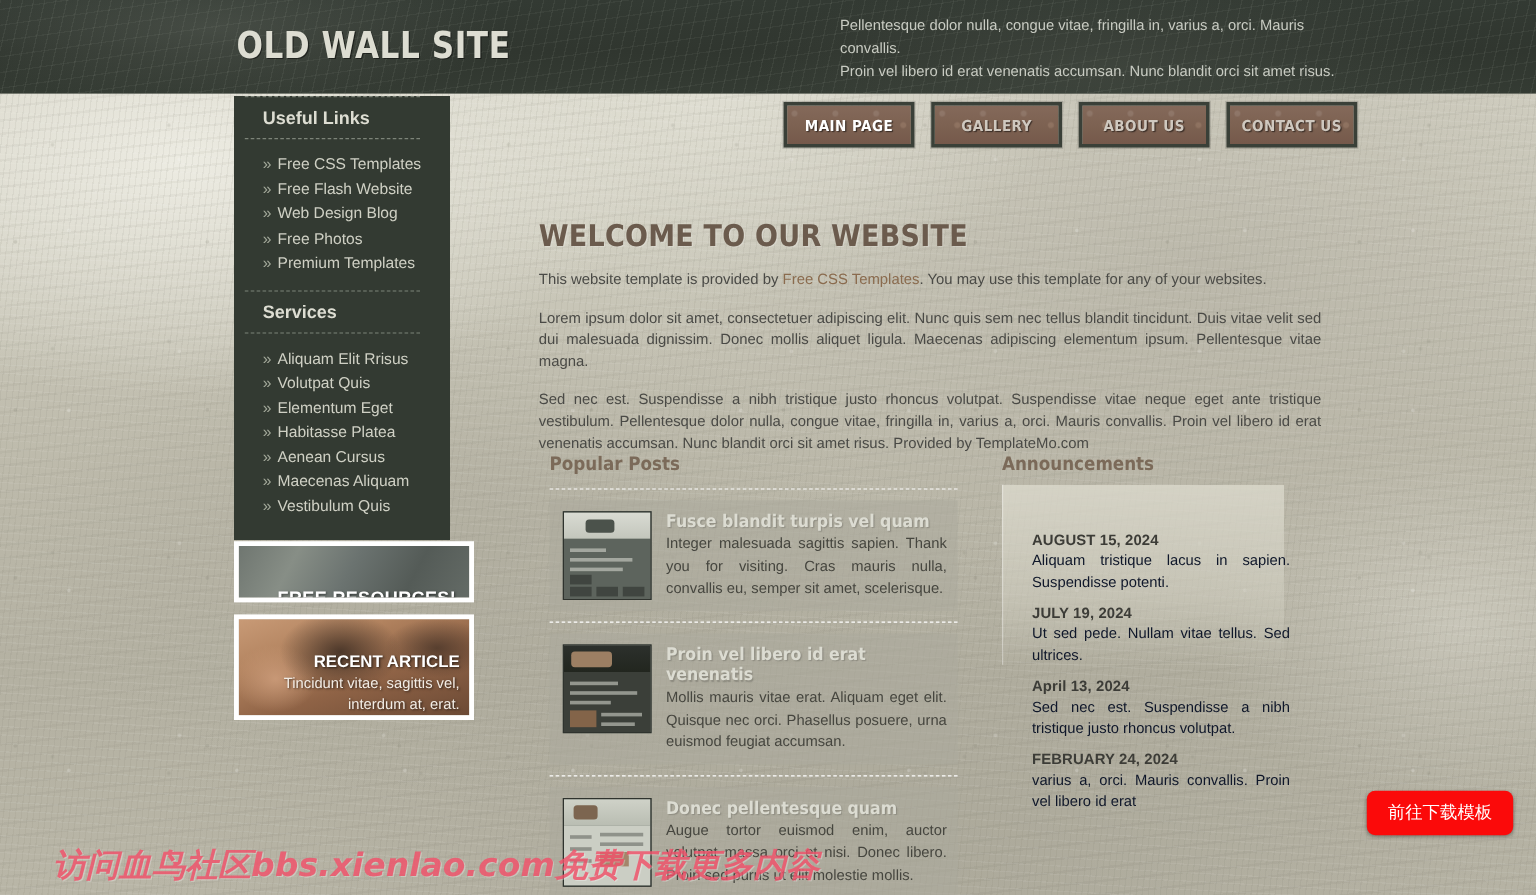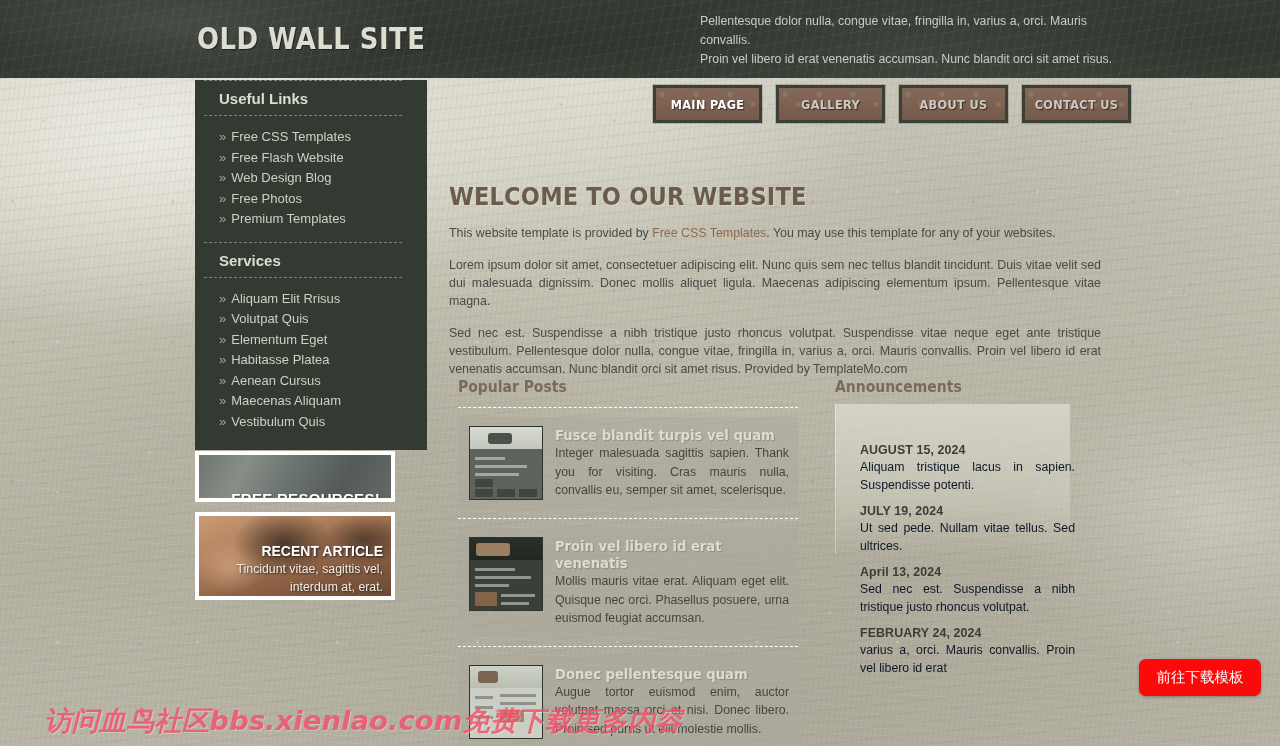--- a/index.html
+++ b/index.html
@@ -92,21 +92,21 @@
     color:#cfc8bf;text-shadow:1px 1px 1px rgba(0,0,0,.55);
     white-space:nowrap;cursor:pointer;
   }
   .nav-btn.active{color:#ffffff;}
 
   
   #sidebar{
     position:absolute;left:195px;top:80px;width:200px;z-index:4;
   }
   #sidebar-panel{
-    background:#333a32;padding:0 16px 14px 0;width:232px;
+    background:#333a32;padding:0 16px 14px 0;width:180px;
     box-sizing:border-box;
   }
   .side-sep{
     border-top:1px dashed #7d8479;height:0;margin:0 9px;
   }
   .side-head{
     color:#ddddd2;font-size:15px;font-weight:bold;
     padding:9px 0 8px 24px;
   }
   .side-list{list-style:none;margin:0;padding:13px 0 10px 0;}

